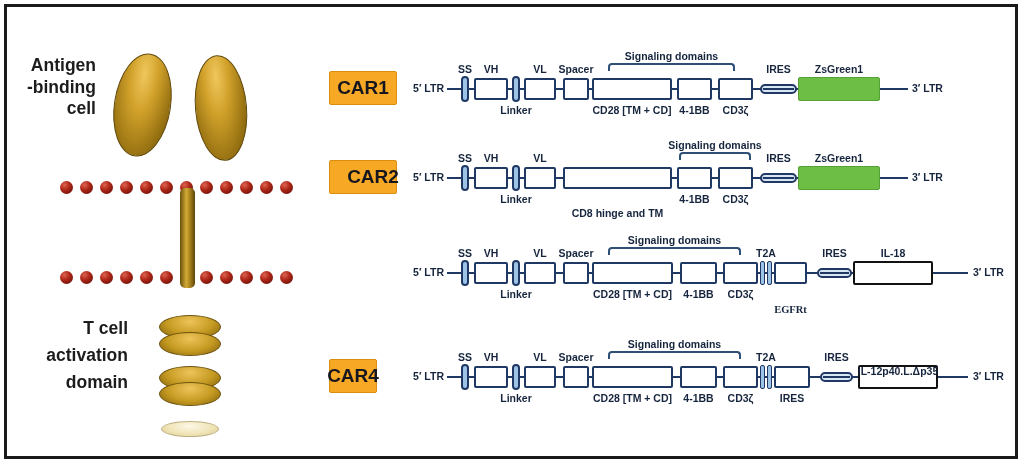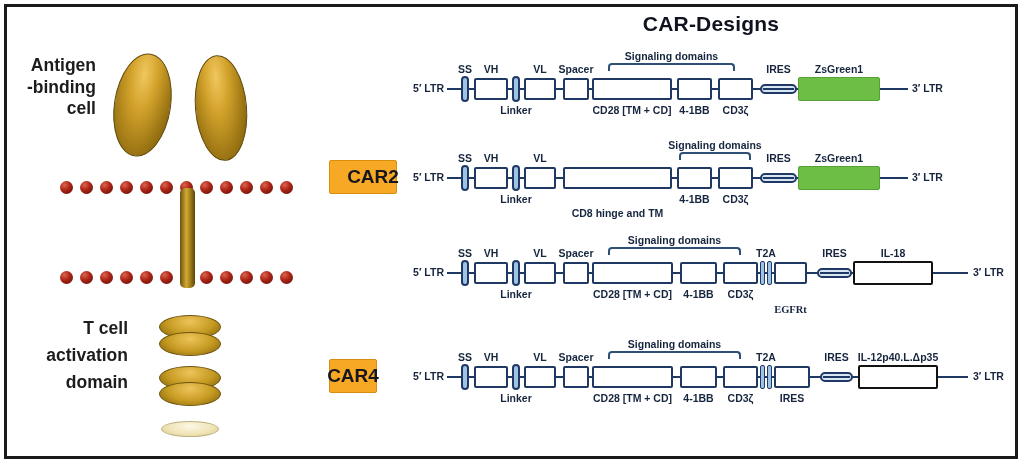--- a/index.html
+++ b/index.html
@@ -68,21 +68,20 @@
   .tick2 { display: flex; gap: 2.5px; }
   .tick2 > div { width: 4.5px; height: 100%; background: #9DC3E6; border: 1.5px solid #1F3864; border-radius: 2px; }
   .bracket { border: 2px solid #2E5077; border-bottom: none; border-radius: 4px 4px 0 0; }
 </style>
 </head>
 <body>
 
 <div id="stage">
   <div class="frame"></div>
 
-  <div class="abs title" style="left:561px; top:11px; width:300px;">CAR-Designs</div>
 
   <div class="abs biglab" style="left:10px; top:55px; width:86px;">
     <span>Antigen</span>
     <span>-binding</span>
     <span>cell</span>
   </div>
 
   <div class="abs scfv" style="left:114px; top:53px; width:57px; height:104px; transform:rotate(9deg);"></div>
   <div class="abs scfv" style="left:195px; top:55px; width:52px; height:106px; transform:rotate(-5deg);"></div>
 
@@ -116,20 +115,21 @@
     <div class="abs bead" style="left: 219.5px; top: 270.5px; width: 13px; height: 13px;"></div>
     <div class="abs bead" style="left: 239.5px; top: 270.5px; width: 13px; height: 13px;"></div>
     <div class="abs bead" style="left: 259.5px; top: 270.5px; width: 13px; height: 13px;"></div>
     <div class="abs bead" style="left: 279.5px; top: 270.5px; width: 13px; height: 13px;"></div>
     <div class="abs disc" style="left: 159px; top: 315px; width: 62px; height: 24px;"></div>
     <div class="abs disc" style="left: 159px; top: 332px; width: 62px; height: 24px;"></div>
     <div class="abs disc" style="left: 159px; top: 366px; width: 62px; height: 24px;"></div>
     <div class="abs disc" style="left: 159px; top: 382px; width: 62px; height: 24px;"></div>
     <div class="abs disc pale" style="left: 161px; top: 421px; width: 58px; height: 16px;"></div>
     <div class="abs row">
+      <div class="abs cartag" style="left: 329px; top: 71px; width: 68px; height: 34px;">CAR1</div>
       <div class="abs slab r" style="left: 398px; top: 82px; width: 46px; height: 14px;">5′ LTR</div>
       <div class="abs cline" style="left: 447px; top: 87.75px; width: 461px; height: 2.5px;"></div>
       <div class="abs tick" style="left: 461px; top: 76px; width: 8px; height: 26px;"></div>
       <div class="abs slab" style="left: 429px; top: 63px; width: 72px; height: 12px;">SS</div>
       <div class="abs box" style="left: 474px; top: 78px; width: 34px; height: 22px;"></div>
       <div class="abs slab" style="left: 446px; top: 63px; width: 90px; height: 12px;">VH</div>
       <div class="abs tick" style="left: 512px; top: 76px; width: 8px; height: 26px;"></div>
       <div class="abs slab" style="left: 480px; top: 104px; width: 72px; height: 12px;">Linker</div>
       <div class="abs box" style="left: 524px; top: 78px; width: 32px; height: 22px;"></div>
       <div class="abs slab" style="left: 496px; top: 63px; width: 88px; height: 12px;">VL</div>
@@ -240,18 +240,18 @@
         <div></div>
       </div>
       <div class="abs slab" style="left: 730px; top: 351px; width: 72px; height: 12px;">T2A</div>
       <div class="abs box" style="left: 774px; top: 366px; width: 36px; height: 22px;"></div>
       <div class="abs slab" style="left: 746px; top: 392px; width: 92px; height: 12px;">IRES</div>
       <div class="abs capsule" style="left: 820px; top: 372px; width: 33px; height: 10px;">
         <div class="capline"></div>
       </div>
       <div class="abs slab" style="left: 792px; top: 351px; width: 89px; height: 12px;">IRES</div>
       <div class="abs blackbox" style="left: 858px; top: 365px; width: 80px; height: 24px;"></div>
-      <div class="abs slab" style="left: 830px; top: 351px; width: 136px; height: 12px;">IL-12p40.L.Δp35</div>
+      <div class="abs slab" style="left: 830px; top: 365px; width: 136px; height: 12px;">IL-12p40.L.Δp35</div>
       <div class="abs bracket" style="left: 608px; top: 351px; width: 133px; height: 8px;"></div>
       <div class="abs slab" style="left: 614.5px; top: 338px; width: 120px; height: 12px;">Signaling domains</div>
       <div class="abs slab l" style="left: 973px; top: 370px; width: 46px; height: 14px;">3′ LTR</div>
     </div>
   </div>
 
 </body></html>

